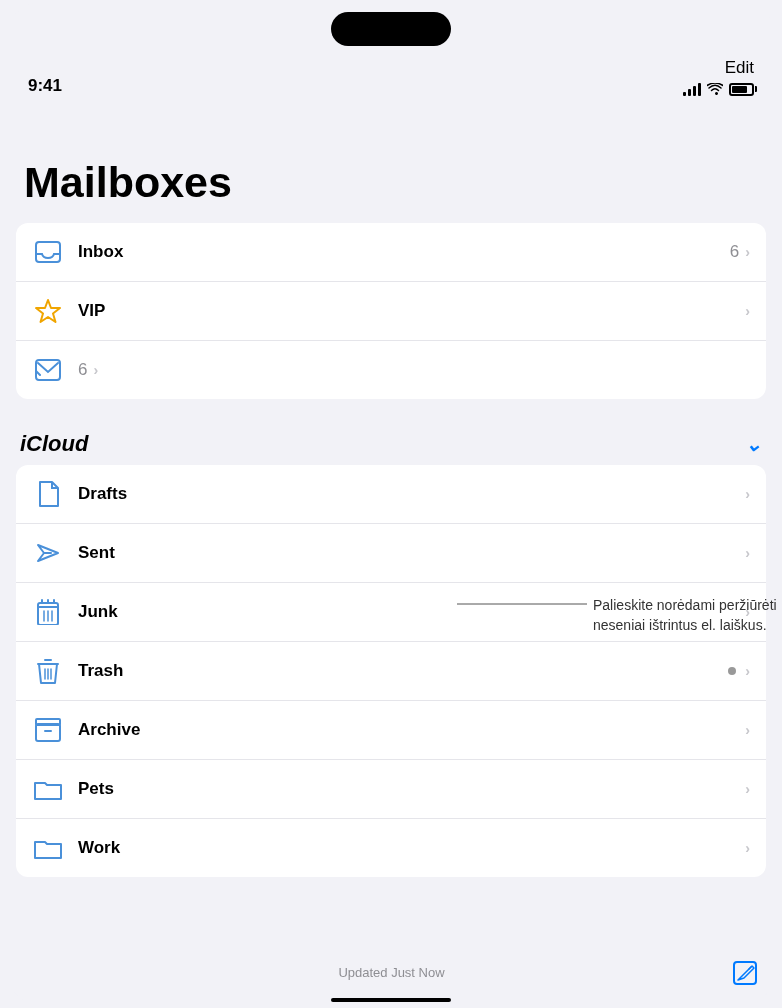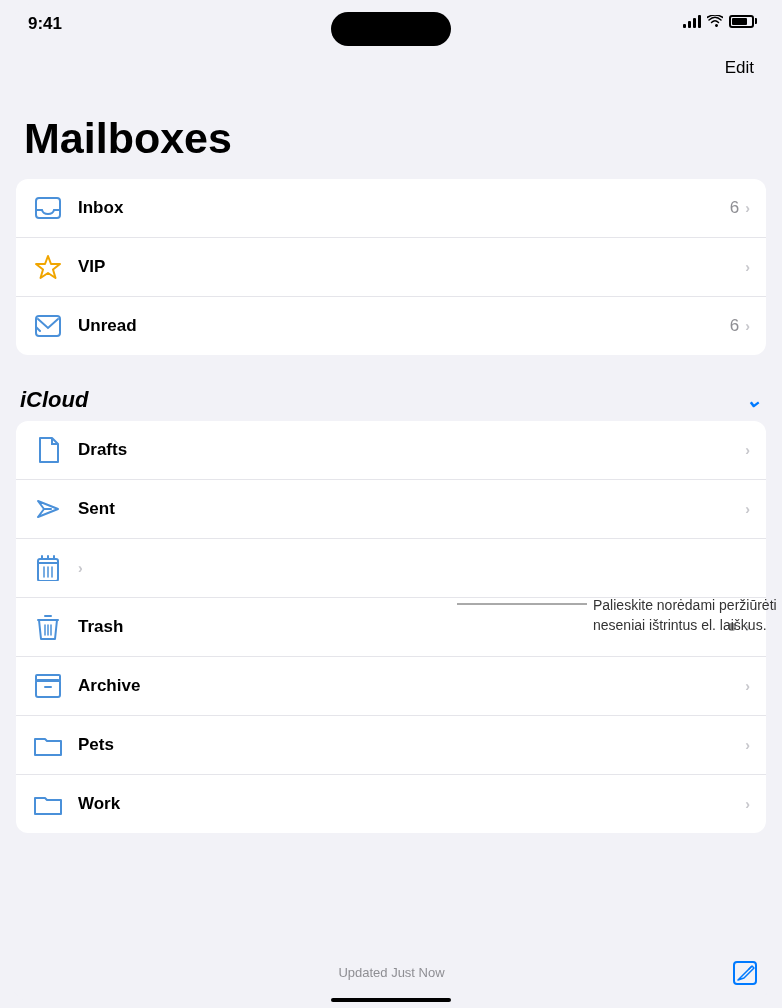--- a/index.html
+++ b/index.html
@@ -20,23 +20,24 @@
       background: #f2f2f7;
       position: relative;
       border-radius: 50px;
       overflow: hidden;
     }
 
     
     .status-bar {
       display: flex;
       justify-content: space-between;
-      align-items: flex-start;
+      align-items: flex-end;
       padding: 14px 28px 0 28px;
       height: 52px;
+      margin-top: 44px;
     }
 
     .status-time {
       font-size: 17px;
       font-weight: 600;
       color: #000;
     }
 
     .status-icons {
       display: flex;
@@ -287,21 +288,20 @@
     </div>
 
     <div class="list-item">
       <div class="item-icon">
         <svg width="26" height="22" viewBox="0 0 26 22">
           <rect x="1" y="1" width="24" height="20" rx="3" ry="3" stroke="#4a90d9" stroke-width="2" fill="none"></rect>
           <path d="M3 4 L13 13 L23 4" stroke="#4a90d9" stroke-width="2" fill="none" stroke-linecap="round"></path>
           <line x1="5" y1="16" x2="1" y2="12" stroke="#4a90d9" stroke-width="2" stroke-linecap="round"></line>
         </svg>
       </div>
-      <span class="item-label">Unread</span>
       <span class="item-badge">6</span>
       <span class="item-chevron">›</span>
     </div>
 
   </div>
 
   <div class="section-header">
     <span class="section-title">iCloud</span>
     <span class="section-chevron">⌄</span>
   </div>
@@ -336,20 +336,21 @@
           <rect x="2" y="4" width="20" height="22" rx="2" stroke="#4a90d9" stroke-width="2" fill="none"></rect>
           <line x1="1" y1="8" x2="23" y2="8" stroke="#4a90d9" stroke-width="2"></line>
           <line x1="6" y1="1" x2="6" y2="4" stroke="#4a90d9" stroke-width="2" stroke-linecap="round"></line>
           <line x1="12" y1="1" x2="12" y2="4" stroke="#4a90d9" stroke-width="2" stroke-linecap="round"></line>
           <line x1="18" y1="1" x2="18" y2="4" stroke="#4a90d9" stroke-width="2" stroke-linecap="round"></line>
           <line x1="8" y1="12" x2="8" y2="22" stroke="#4a90d9" stroke-width="1.5" stroke-linecap="round"></line>
           <line x1="12" y1="12" x2="12" y2="22" stroke="#4a90d9" stroke-width="1.5" stroke-linecap="round"></line>
           <line x1="16" y1="12" x2="16" y2="22" stroke="#4a90d9" stroke-width="1.5" stroke-linecap="round"></line>
         </svg>
       </div>
+      <span class="item-label">Junk</span>
       <span class="item-chevron">›</span>
     </div>
 
     <div class="list-item" style="position:relative;">
       <div class="item-icon">
         <svg width="22" height="26" viewBox="0 0 22 26">
           <path d="M2 6 L20 6 L18 25 L4 25 Z" stroke="#4a90d9" stroke-width="2" fill="none" stroke-linejoin="round"></path>
           <line x1="1" y1="6" x2="21" y2="6" stroke="#4a90d9" stroke-width="2" stroke-linecap="round"></line>
           <line x1="8" y1="2" x2="14" y2="2" stroke="#4a90d9" stroke-width="2" stroke-linecap="round"></line>
           <line x1="8" y1="11" x2="8" y2="21" stroke="#4a90d9" stroke-width="1.5" stroke-linecap="round"></line>

